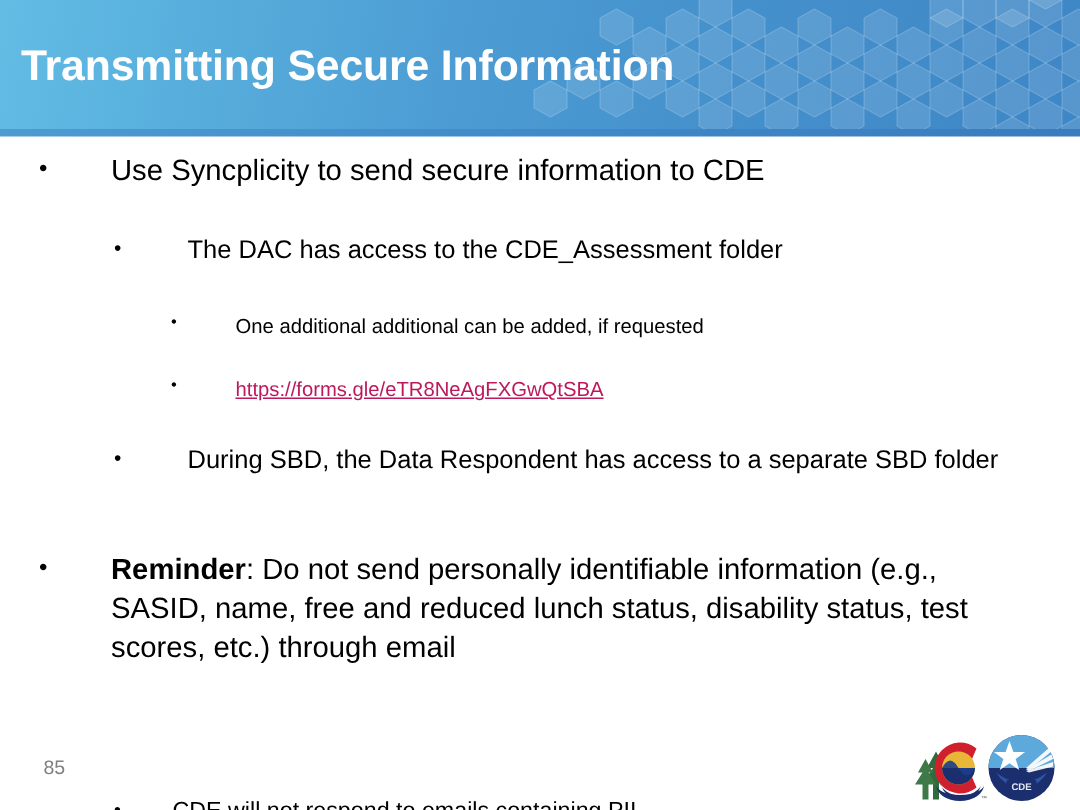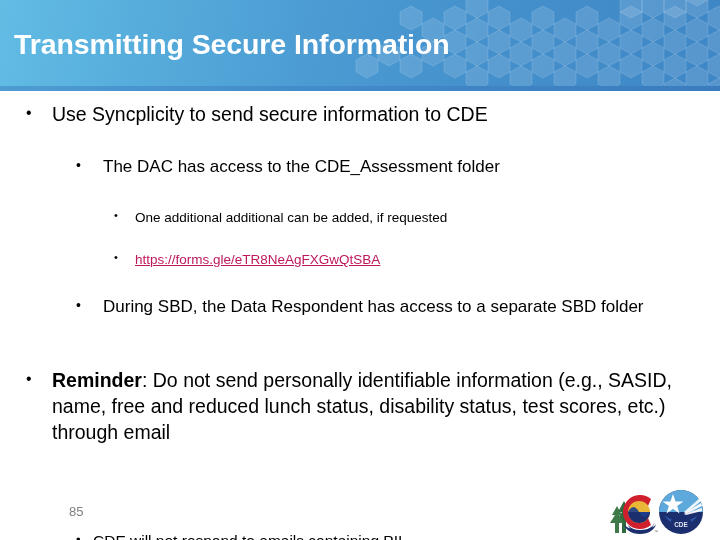--- a/index.html
+++ b/index.html
@@ -79,20 +79,21 @@
     display: block;
   }
   .bullet {
     position: absolute;
     display: inline-block;
     color: #000000;
     line-height: 1;
   }
   .txt {
     display: block;
+    margin-left: 22px;
   }
 
   
   .lvl1 {
     font-size: 19.5px;
     line-height: 26px;
   }
   .lvl1 .bullet {
     left: -26px;
     font-size: 16px;
@@ -145,21 +146,20 @@
   #b7   { left: 93px;  top: 243px; width: 600px; }
 
   
   .page-num {
     position: absolute;
     left: 29px;
     top: 505px;
     font-size: 13px;
     color: #808080;
     line-height: 1;
-    margin-left: 40px;
   }
   .logos {
     position: absolute;
     right: 8px;
     top: 487px;
     width: 104px;
     height: 48px;
   }
   .logo-co { position: absolute; left: 0; top: 0; }
   .logo-cde { position: absolute; left: 48px; top: 1px; }

